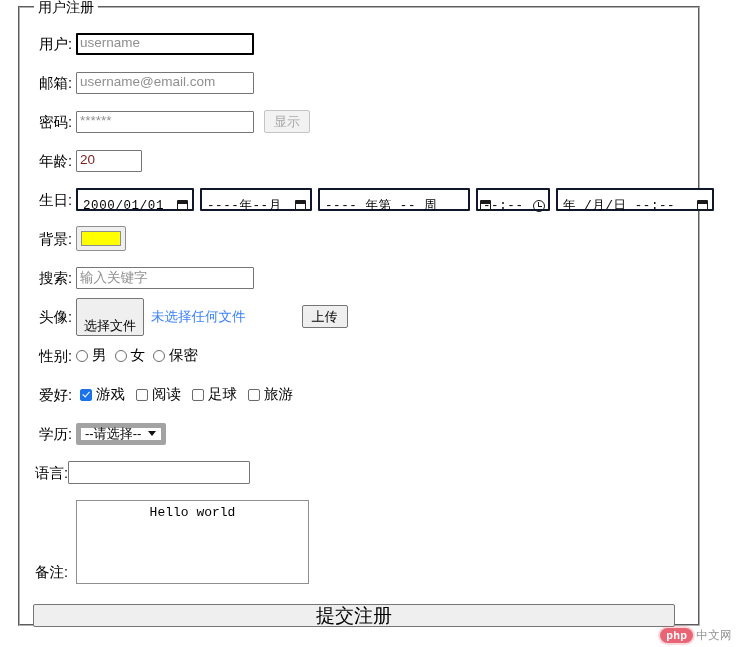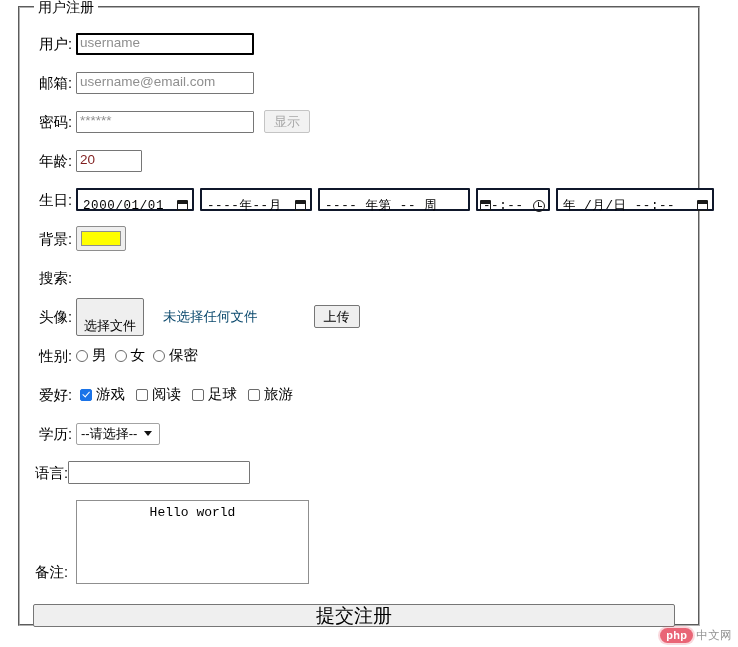--- a/index.html
+++ b/index.html
@@ -185,21 +185,21 @@
     box-sizing: border-box;
     font-size: 13px;
     background: #efefef;
     border: 1px solid #767676;
     border-radius: 2px;
     padding: 18px 7px;
     height: 23px;
     line-height: 17px;
     color: #000;
   }
-  .filename { font-size: 13.5px; color: #0c4a6e; margin-left: 19px; }
+  .filename { font-size: 13.5px; color: #3b82f6; margin-left: 7px; }
 
   
   .optgroup { display: flex; align-items: center; }
   .opt { display: inline-flex; align-items: center; margin-right: 8px; }
   .radio {
     width: 12px; height: 12px;
     border: 1px solid #6b6b6b;
     border-radius: 50%;
     background: #fff;
     box-sizing: border-box;
@@ -223,21 +223,21 @@
     border: solid #fff;
     border-width: 0 1.7px 1.7px 0;
     transform: rotate(42deg);
   }
   .optlabel { font-size: 14.5px; color: #000; margin-left: 4px; white-space: nowrap; }
 
   
   .select {
     box-sizing: border-box;
     height: 22px;
-    border: 1px solid #a3a3a3;
+    border: 5px solid #a3a3a3;
     background: #fff;
     border-radius: 2px;
     font-size: 13px;
     color: #000;
     padding: 1px 5px 1px 4px;
     display: inline-flex;
     align-items: center;
     min-width: 84px;
   }
   .select .caret {
@@ -390,20 +390,23 @@
       <div class="lbl">背景:</div>
       <div class="ctrl">
         <div class="colorbtn">
           <div class="swatch" id="color-swatch" style="background: rgb(255, 255, 0);"></div>
         </div>
       </div>
     </div>
 
     <div class="row">
       <div class="lbl">搜索:</div>
+      <div class="ctrl">
+        <div class="txt ph w-search">输入关键字</div>
+      </div>
     </div>
 
     <div class="row">
       <div class="lbl">头像:</div>
       <div class="ctrl">
         <div class="fileinput">
           <div class="filebtn">选择文件</div>
           <div class="filename">未选择任何文件</div>
         </div>
         <div style="width:56px"></div>

